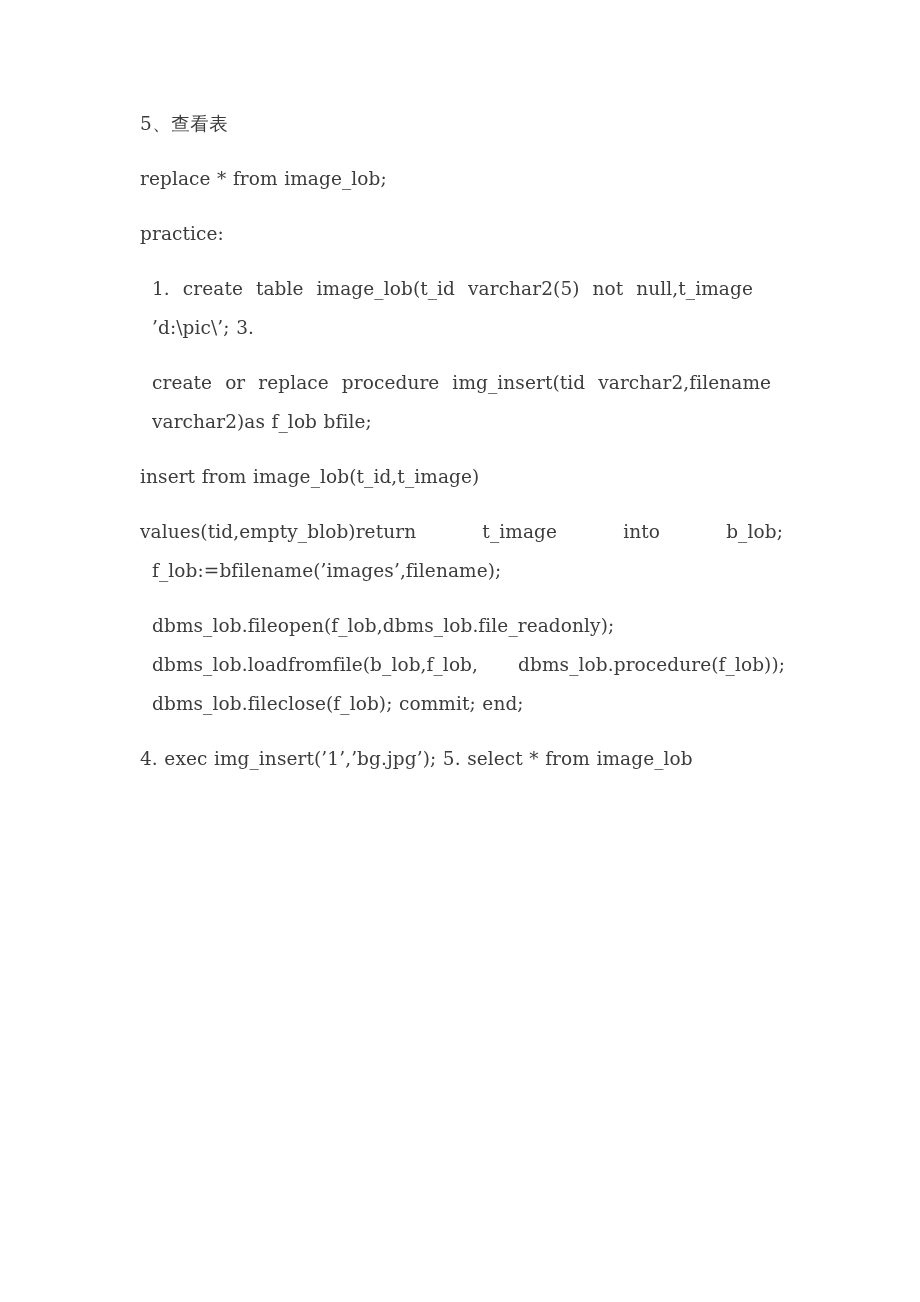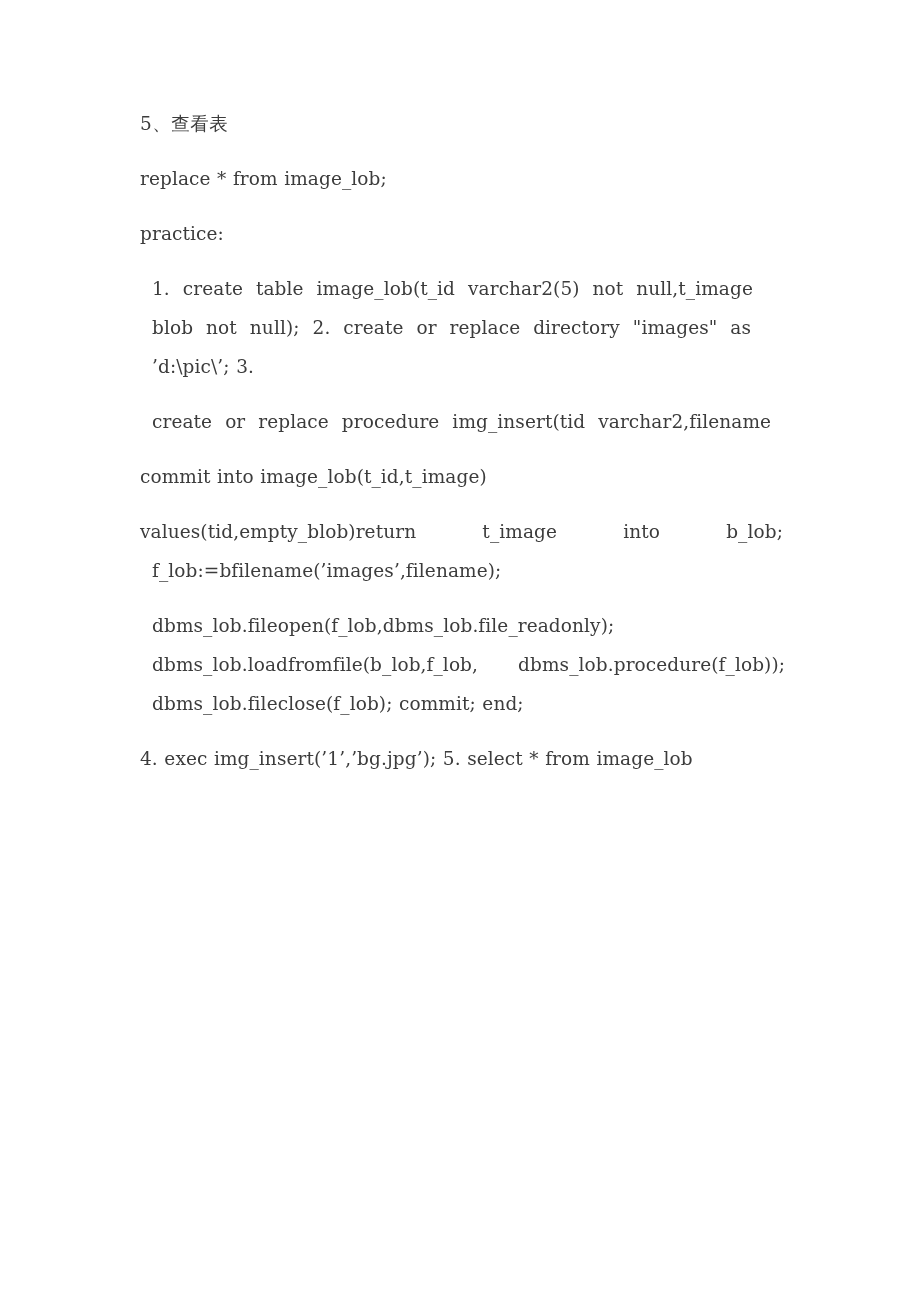--- a/index.html
+++ b/index.html
@@ -73,30 +73,30 @@
   <div id="content">
 
     <p class="para cjk-head blk">5、查看表</p>
 
     <p class="para blk">replace * from image_lob;</p>
 
     <p class="para blk">practice:</p>
 
     <div class="blk">
       <p class="para gap-line">1.  create  table  image_lob(t_id  varchar2(5)  not  null,t_image</p>
-      <p class="para gap-line">blob  not  null);  2.  create  or  replace  directory  "images"  as</p>
       <p class="para gap-line">’d:\pic\’; 3.</p>
     </div>
 
     <div class="blk">
       <p class="para gap-line">create  or  replace  procedure  img_insert(tid  varchar2,filename</p>
+      <p class="para gap-line">varchar2)as f_lob bfile;</p>
     </div>
 
 
-    <p class="para blk">commit into image_lob(t_id,t_image)</p>
+    <p class="para blk">insert from image_lob(t_id,t_image)</p>
 
     <div class="blk">
       <p class="para stretch">
         <span>values(tid,empty_blob)return</span>
         <span>t_image</span>
         <span>into</span>
         <span>b_lob;</span>
       </p>
       <p class="para gap-line">f_lob:=bfilename(’images’,filename);</p>
     </div>

